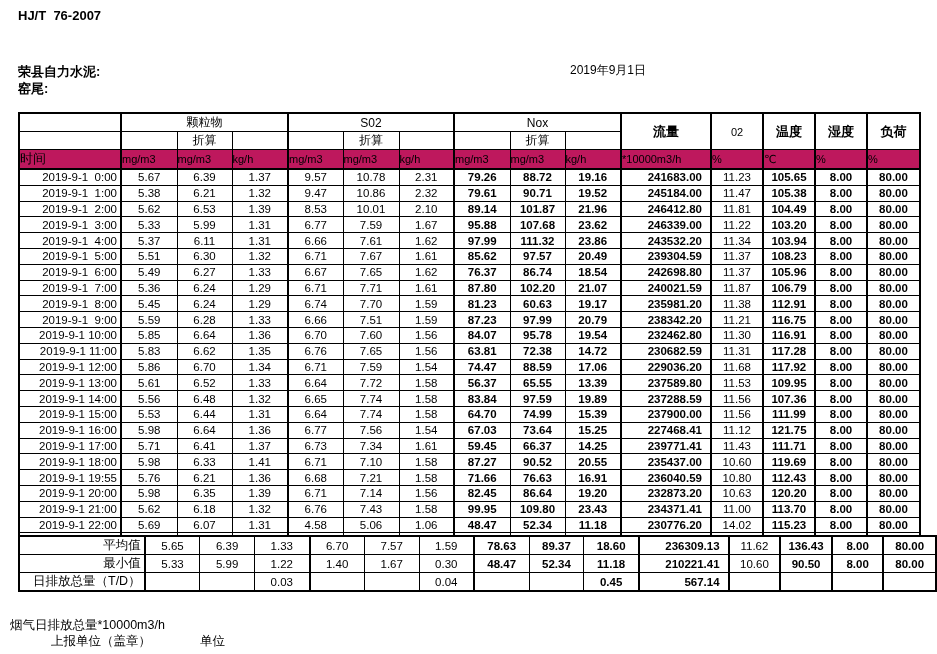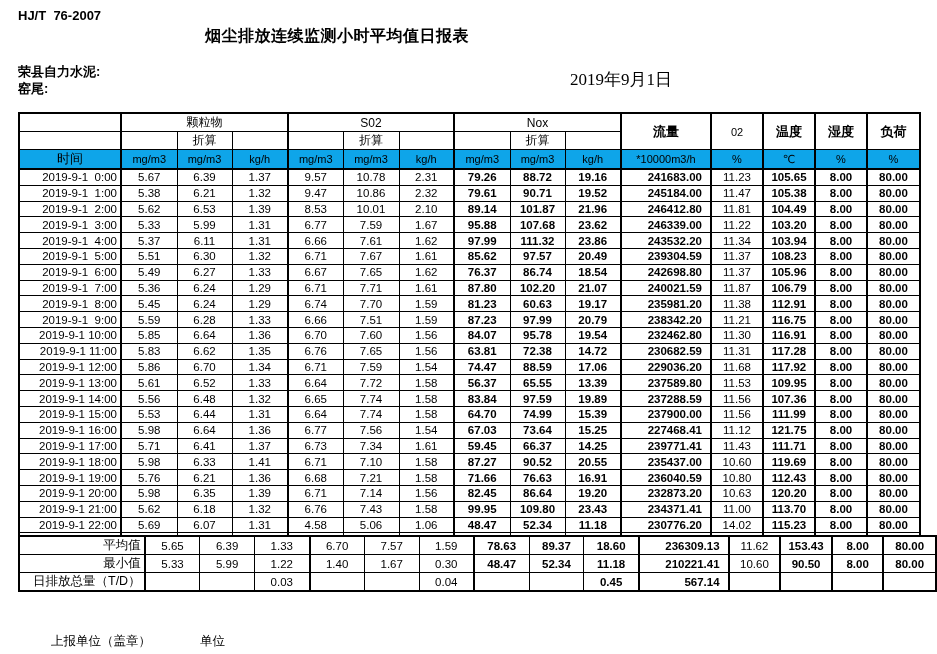--- a/index.html
+++ b/index.html
@@ -2,52 +2,51 @@
 <html><head>
 <meta charset="utf-8">
 <style>
   html,body{margin:0;padding:0;background:#fff;}
   .page{position:relative;width:937px;height:654px;background:#fff;
         font-family:"Liberation Sans","DejaVu Sans",sans-serif;color:#000;overflow:hidden;}
   .std{position:absolute;left:18px;top:8px;font-size:13px;font-weight:bold;white-space:pre;}
   .title{position:absolute;left:205px;top:26px;font-size:16px;font-weight:bold;letter-spacing:.5px;}
   .company{position:absolute;left:18px;top:63px;font-size:13px;font-weight:bold;}
   .station{position:absolute;left:18px;top:80px;font-size:13px;font-weight:bold;}
-  .date{position:absolute;left:570px;top:68px;font-size:17px;font-family:Liberation Serif, serif;}
+  .date{position:absolute;left:570px;top:62px;font-size:12px;}
   table{border-collapse:collapse;table-layout:fixed;position:absolute;left:18px;background:#fff;}
   .mt{top:112px;border:2px solid #000;}
   .st{top:535px;border:2px solid #000;}
   td{border:1px solid #000;overflow:hidden;white-space:pre;padding:0;vertical-align:middle;}
   .gb{border-left:2px solid #000;}
   .hempty{height:13px;}
   .gh{text-align:center;font-size:12px;height:13px;margin-left:44px;}
   .zh{text-align:center;font-size:12px;height:13px;}
   .sh{text-align:center;font-size:13px;font-weight:bold;margin-left:48px;}
   .o2h{font-weight:normal;font-size:11px;}
-  .units td{background:#0ea5e9;border-bottom:2px solid #000;height:16px;
-            font-size:11px;text-align:center;}
+  .units td{background:#be185d;border-bottom:2px solid #000;height:16px;
+            font-size:11px;text-align:left;}
   .units .time-h{font-size:13px;}
   .num{font-size:11.5px;text-align:center;height:14.8px;}
   .b{font-weight:bold;}
   .flow{text-align:right;padding-right:8px;}
   .time{text-align:right;padding-right:3px;font-size:11.5px;height:14.8px;}
   .st .num{height:14.6px;}
   .slabel{text-align:right;padding-right:3px;font-size:12.5px;height:14.6px;}
   .slabel.left{text-align:left;padding-left:13px;}
   .empty-row td{height:12px;}
   .f1{position:absolute;left:10px;top:617px;font-size:12.5px;}
   .f2l{position:absolute;left:10px;top:633px;font-size:12.5px;margin-left:41px;}
   .f2u{position:absolute;left:200px;top:633px;font-size:12.5px;}
 </style>
 </head>
 <body>
 
 <div class="page">
   <div class="std">HJ/T  76-2007</div>
-  <div class="title">烟尘排放连续监测小时平均值日报表</div>
   <div class="company">荣县自力水泥:</div>
   <div class="station">窑尾:</div>
   <div class="date">2019年9月1日</div>
 
   <table class="mt">
     <colgroup>
       <col style="width:102px">
         <col style="width:56px">
         <col style="width:55px">
         <col style="width:56px">
@@ -423,21 +422,21 @@
           <td class="num gb b">87.27</td>
           <td class="num b">90.52</td>
           <td class="num b">20.55</td>
           <td class="num gb b flow">235437.00</td>
           <td class="num gb">10.60</td>
           <td class="num gb b">119.69</td>
           <td class="num gb b">8.00</td>
           <td class="num gb b">80.00</td>
         </tr>
         <tr>
-          <td class="time">2019-9-1 19:00</td>
+          <td class="time">2019-9-1 19:55</td>
           <td class="num gb">5.76</td>
           <td class="num">6.21</td>
           <td class="num">1.36</td>
           <td class="num gb">6.68</td>
           <td class="num">7.21</td>
           <td class="num">1.58</td>
           <td class="num gb b">71.66</td>
           <td class="num b">76.63</td>
           <td class="num b">16.91</td>
           <td class="num gb b flow">236040.59</td>
@@ -559,21 +558,21 @@
           <td class="num">6.39</td>
           <td class="num">1.33</td>
           <td class="num gb">6.70</td>
           <td class="num">7.57</td>
           <td class="num">1.59</td>
           <td class="num gb b">78.63</td>
           <td class="num b">89.37</td>
           <td class="num b">18.60</td>
           <td class="num gb b flow">236309.13</td>
           <td class="num gb">11.62</td>
-          <td class="num gb b">153.43</td>
+          <td class="num gb b">136.43</td>
           <td class="num gb b">8.00</td>
           <td class="num gb b">80.00</td>
         </tr>
         <tr>
           <td class="slabel">最小值</td>
           <td class="num gb">5.33</td>
           <td class="num">5.99</td>
           <td class="num">1.22</td>
           <td class="num gb">1.40</td>
           <td class="num">1.67</td>
@@ -600,15 +599,16 @@
           <td class="num b">0.45</td>
           <td class="num gb b flow">567.14</td>
           <td class="num gb"></td>
           <td class="num gb b"></td>
           <td class="num gb b"></td>
           <td class="num gb b"></td>
         </tr>
       </tbody>
   </table>
 
+  <div class="f1">烟气日排放总量*10000m3/h</div>
   <div class="f2l">上报单位（盖章）</div>
   <div class="f2u">单位</div>
 </div>
 
 </body></html>

